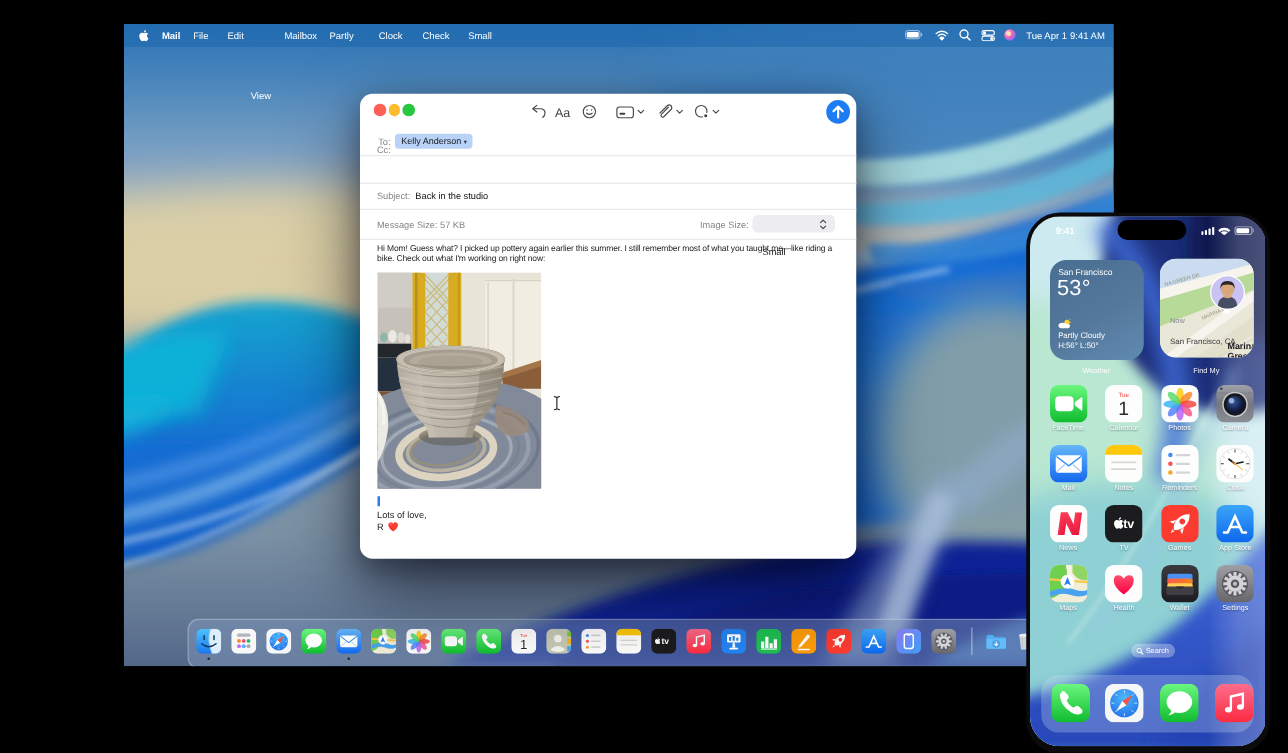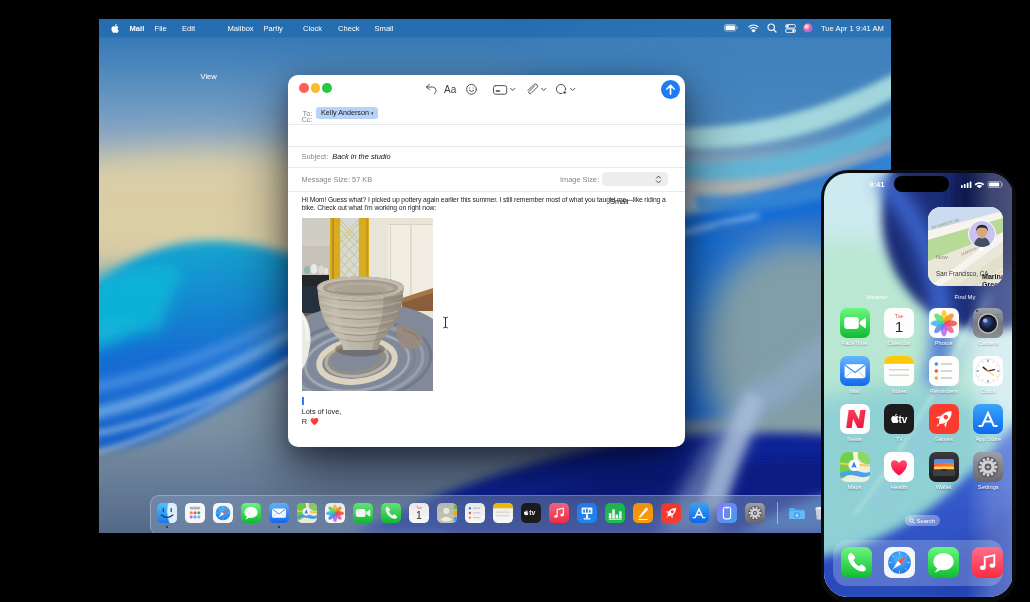--- a/index.html
+++ b/index.html
@@ -523,21 +523,21 @@
   <div class="abs" style="left:372.5px;top:5px;width:19px;height:19px;border-radius:50%;background:#1d7cf2;"></div>
   <svg class="abs" style="left:372.5px;top:5px" width="19" height="19" viewBox="0 0 19 19" fill="none" stroke="#fff" stroke-width="1.7" stroke-linecap="round" stroke-linejoin="round">
       <path d="M9.5,14 L9.5,5.6 M5.8,9.0 L9.5,5.3 L13.2,9.0"></path>
     </svg>
 
   <div class="abs" style="left:14.5px;top:33.5px;font-size:7.4px;color:#85858a;">To:</div>
   <div class="abs" style="left:28px;top:31.5px;height:12px;background:#b9d3f8;border-radius:3px;font-size:7.2px;color:#16181c;padding:0 5px;line-height:12px;">Kelly Anderson <span style="font-size:5px;color:#333">▾</span></div>
   <div class="abs" style="left:0;top:48.8px;width:397px;height:1px;background:#e9e9eb;"></div>
   <div class="abs" style="left:13.5px;top:40px;font-size:7.4px;color:#85858a;">Cc:</div>
   <div class="abs" style="left:0;top:70.8px;width:397px;height:1px;background:#e9e9eb;"></div>
-  <div class="abs" style="left:13.5px;top:77px;font-size:7.4px;color:#85858a;">Subject: <span style="color:#111;margin-left:2px;font-style:italic;"> Back in the studio</span></div>
+  <div class="abs" style="left:13.5px;top:77px;font-size:7.4px;color:#85858a;">Subject: <span style="color:#111;margin-left:2px;"> Back in the studio</span></div>
   <div class="abs" style="left:0;top:91.8px;width:397px;height:1px;background:#e9e9eb;"></div>
   <div class="abs" style="left:13.5px;top:99.5px;font-size:7.4px;color:#85858a;">Message Size: 57 KB</div>
   <div class="abs" style="left:272px;top:99.5px;font-size:7.4px;color:#85858a;">Image Size:</div>
   <div class="abs" style="left:314px;top:97px;width:66px;height:14px;background:#ededf0;border-radius:4px;"></div>
   <div class="abs" style="left:322px;top:92px;font-size:7.4px;color:#111;margin-top:30px;">Small</div>
   <svg class="abs" style="left:367px;top:100px" width="7" height="9" viewBox="0 0 7 9" fill="none" stroke="#4a4a4c" stroke-width="1.0" stroke-linecap="round" stroke-linejoin="round">
       <path d="M1.5,3.1 L3.5,1.1 L5.5,3.1 M1.5,5.9 L3.5,7.9 L5.5,5.9"></path>
     </svg>
   <div class="abs" style="left:0;top:115.5px;width:397px;height:1px;background:#e9e9eb;"></div>
 
@@ -676,37 +676,49 @@
 <ellipse cx="70" cy="335" rx="158" ry="122" fill="#8ed0d4" filter="url(#pb12)"></ellipse>
 <path d="M-10,430 L-10,385 Q60,372 118,326 Q158,292 200,240 L200,430 Z" fill="url(#pwbot)" filter="url(#pb5)"></path>
 <path d="M100,424 Q150,360 188,330 L188,424 Z" fill="#2440b0" opacity="0.8" filter="url(#pb8)"></path>
 <ellipse cx="164" cy="44" rx="106" ry="114" fill="#1f2d78" filter="url(#pb5)"></ellipse>
 <ellipse cx="186" cy="22" rx="58" ry="78" fill="#0f1948" opacity="0.9" filter="url(#pb8)"></ellipse>
 <path d="M58,6 Q106,56 116,128 Q122,170 108,212" stroke="#3f6cd8" stroke-width="20" fill="none" opacity="0.9" filter="url(#pb8)"></path>
 <path d="M150,142 Q92,262 30,342" stroke="#eafaf4" stroke-width="2" fill="none" opacity="0.55" filter="url(#pb2)"></path>
 <path d="M164,122 Q118,252 52,332" stroke="#9fc4ea" stroke-width="6" fill="none" opacity="0.5" filter="url(#pb5)"></path>
 <rect x="142" y="0" width="46" height="424" fill="url(#pglare)"></rect>
 </svg>
-<div class="abs" style="left:21px;top:7.5px;width:40px;font-size:7.6px;font-weight:bold;color:#fff;text-align:right;">9:41</div>
+<div class="abs" style="left:21px;top:7.5px;width:40px;font-size:7.6px;font-weight:bold;color:#fff;text-align:left;">9:41</div>
 <div class="abs" style="left:70px;top:3px;width:55px;height:16px;border-radius:8.5px;background:#000;"></div>
 <svg class="abs" style="left:137px;top:8.5px" width="42" height="7" viewBox="0 0 42 7" fill="#fff">
 <rect x="0" y="4" width="1.7" height="3" rx="0.6"></rect>
         <rect x="2.9" y="3" width="1.7" height="4" rx="0.6"></rect>
         <rect x="5.8" y="1.8" width="1.7" height="5.2" rx="0.6"></rect>
         <rect x="8.7" y="0.6" width="1.7" height="6.4" rx="0.6"></rect>
 <g transform="translate(3,0)">
           <path d="M15.4,1.2 Q18.3,1.2 20.3,3.1 L19.0,4.5 Q17.5,3.1 15.4,3.1 Q13.3,3.1 11.8,4.5 L10.5,3.1 Q12.5,1.2 15.4,1.2 Z"></path>
           <path d="M15.4,3.9 Q17.1,3.9 18.3,5.0 L15.4,7.2 L12.5,5.0 Q13.7,3.9 15.4,3.9 Z"></path>
         </g>
 <g transform="translate(2,0)">
           <rect x="25" y="0.4" width="13.5" height="6.2" rx="1.8" fill="none" stroke="#fff" stroke-opacity="0.55" stroke-width="0.9"></rect>
 <rect x="26.1" y="1.5" width="10.2" height="4" rx="1" fill="#fff"></rect>
 <path d="M39.3,2.2 Q40.5,3.5 39.3,4.8" stroke="#fff" stroke-opacity="0.55" stroke-width="0.9" fill="none"></path>
         </g>
 </svg>
+<div class="abs" style="left:16px;top:35.5px;width:75px;height:79.5px;border-radius:13px;background:linear-gradient(150deg,#4a6d92 0%,#54789c 55%,#608ab0 100%);overflow:hidden;">
+<div class="abs" style="left:7px;top:6.5px;font-size:6.8px;color:#fff;">San Francisco</div>
+<div class="abs" style="left:6px;top:12px;font-size:17.5px;font-weight:200;color:#fff;letter-spacing:0.2px;">53°</div>
+<svg class="abs" style="left:6.5px;top:47px" width="11" height="8" viewBox="0 0 11 8">
+          <circle cx="7.6" cy="2.8" r="2.1" fill="#ffcf3a"></circle>
+          <path d="M7.6,0 V-1 M10,2.8 H11 M9.3,1.1 L10,0.4" stroke="#ffcf3a" stroke-width="0.7"></path>
+          <ellipse cx="4.2" cy="5.4" rx="3.4" ry="2.3" fill="#fff"></ellipse>
+          <ellipse cx="7.4" cy="5.8" rx="2.6" ry="1.9" fill="#fff"></ellipse>
+        </svg>
+<div class="abs" style="left:7px;top:56.5px;font-size:6.3px;color:#fff;">Partly Cloudy</div>
+<div class="abs" style="left:7px;top:64.5px;font-size:6.3px;color:#fff;">H:56° L:50°</div>
+</div>
 <div class="abs" style="left:16px;top:121.5px;width:75px;text-align:center;font-size:5.9px;color:rgba(255,255,255,0.95);">Weather</div>
 <div class="abs" style="left:104px;top:34.5px;width:75px;height:79px;border-radius:13px;background:#e6e9da;overflow:hidden;">
 <svg class="abs" style="left:0;top:0" width="75" height="79" viewBox="0 0 75 79">
 <rect width="75" height="79" fill="#e9e7d8"></rect>
 <path d="M0,0 H75 V4 L0,24 Z" fill="#ccdcf0"></path>
 <path d="M0,24 L75,4 L75,11 L0,33 Z" fill="#f6f4ec"></path>
 <path d="M0,33 L75,11 L75,25 L0,54 Z" fill="#b8da98"></path>
 <path d="M2,79 L75,25 L75,34 L13,79 Z" fill="#f6f4ec"></path>
 <path d="M28,79 L75,46 L75,60 L46,79 Z" fill="#e2dfcd"></path>
 <path d="M55,72 L75,72 M46,79 L75,64" stroke="#d5d2bf" stroke-width="1" fill="none"></path>

